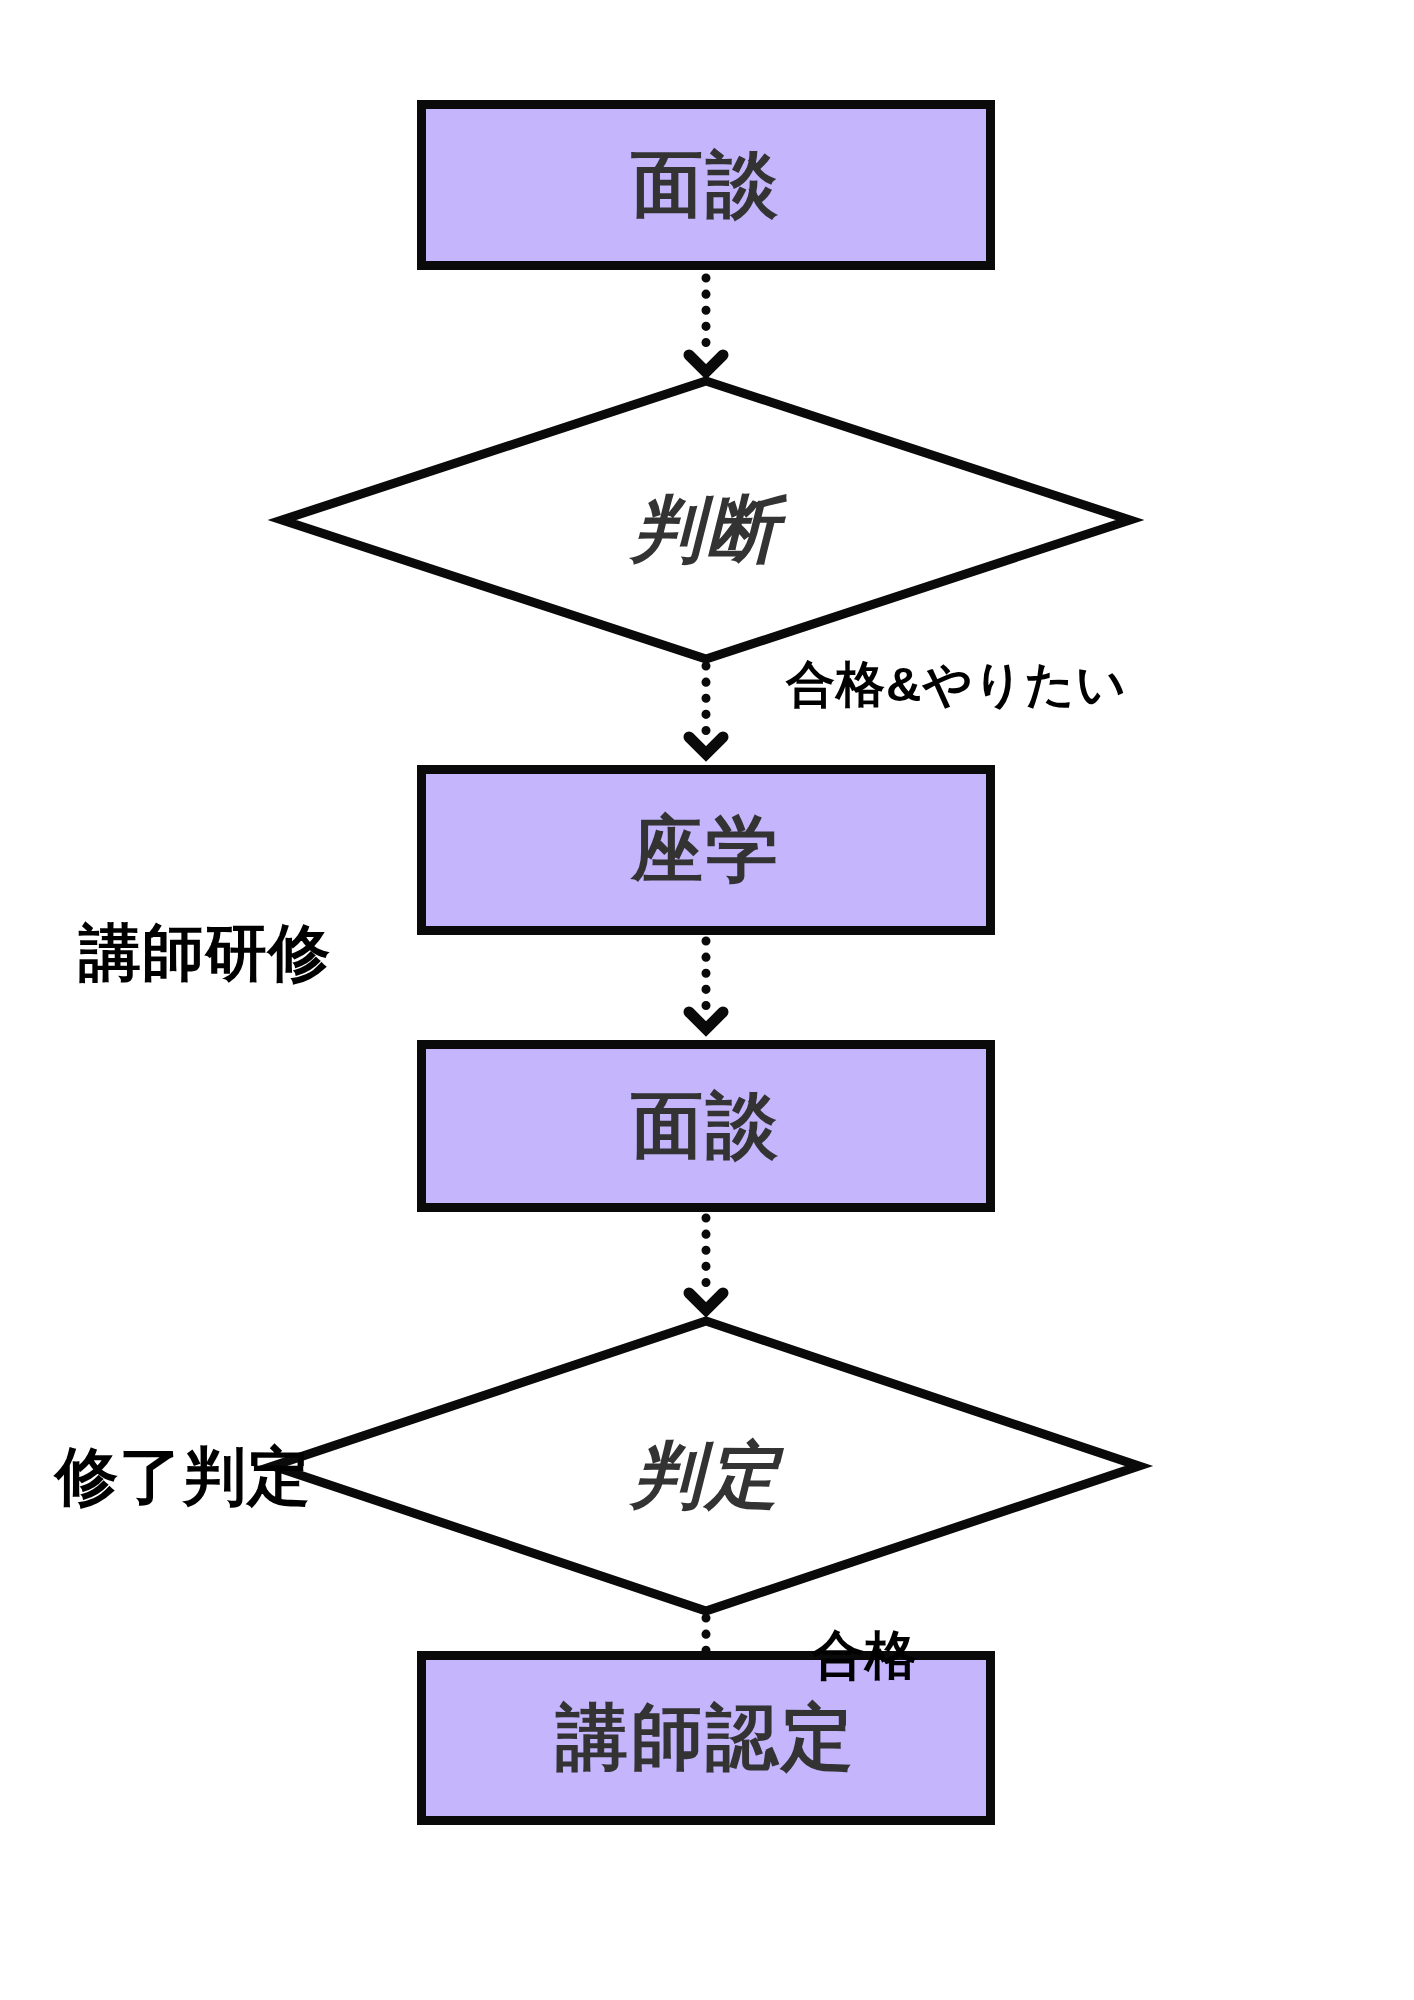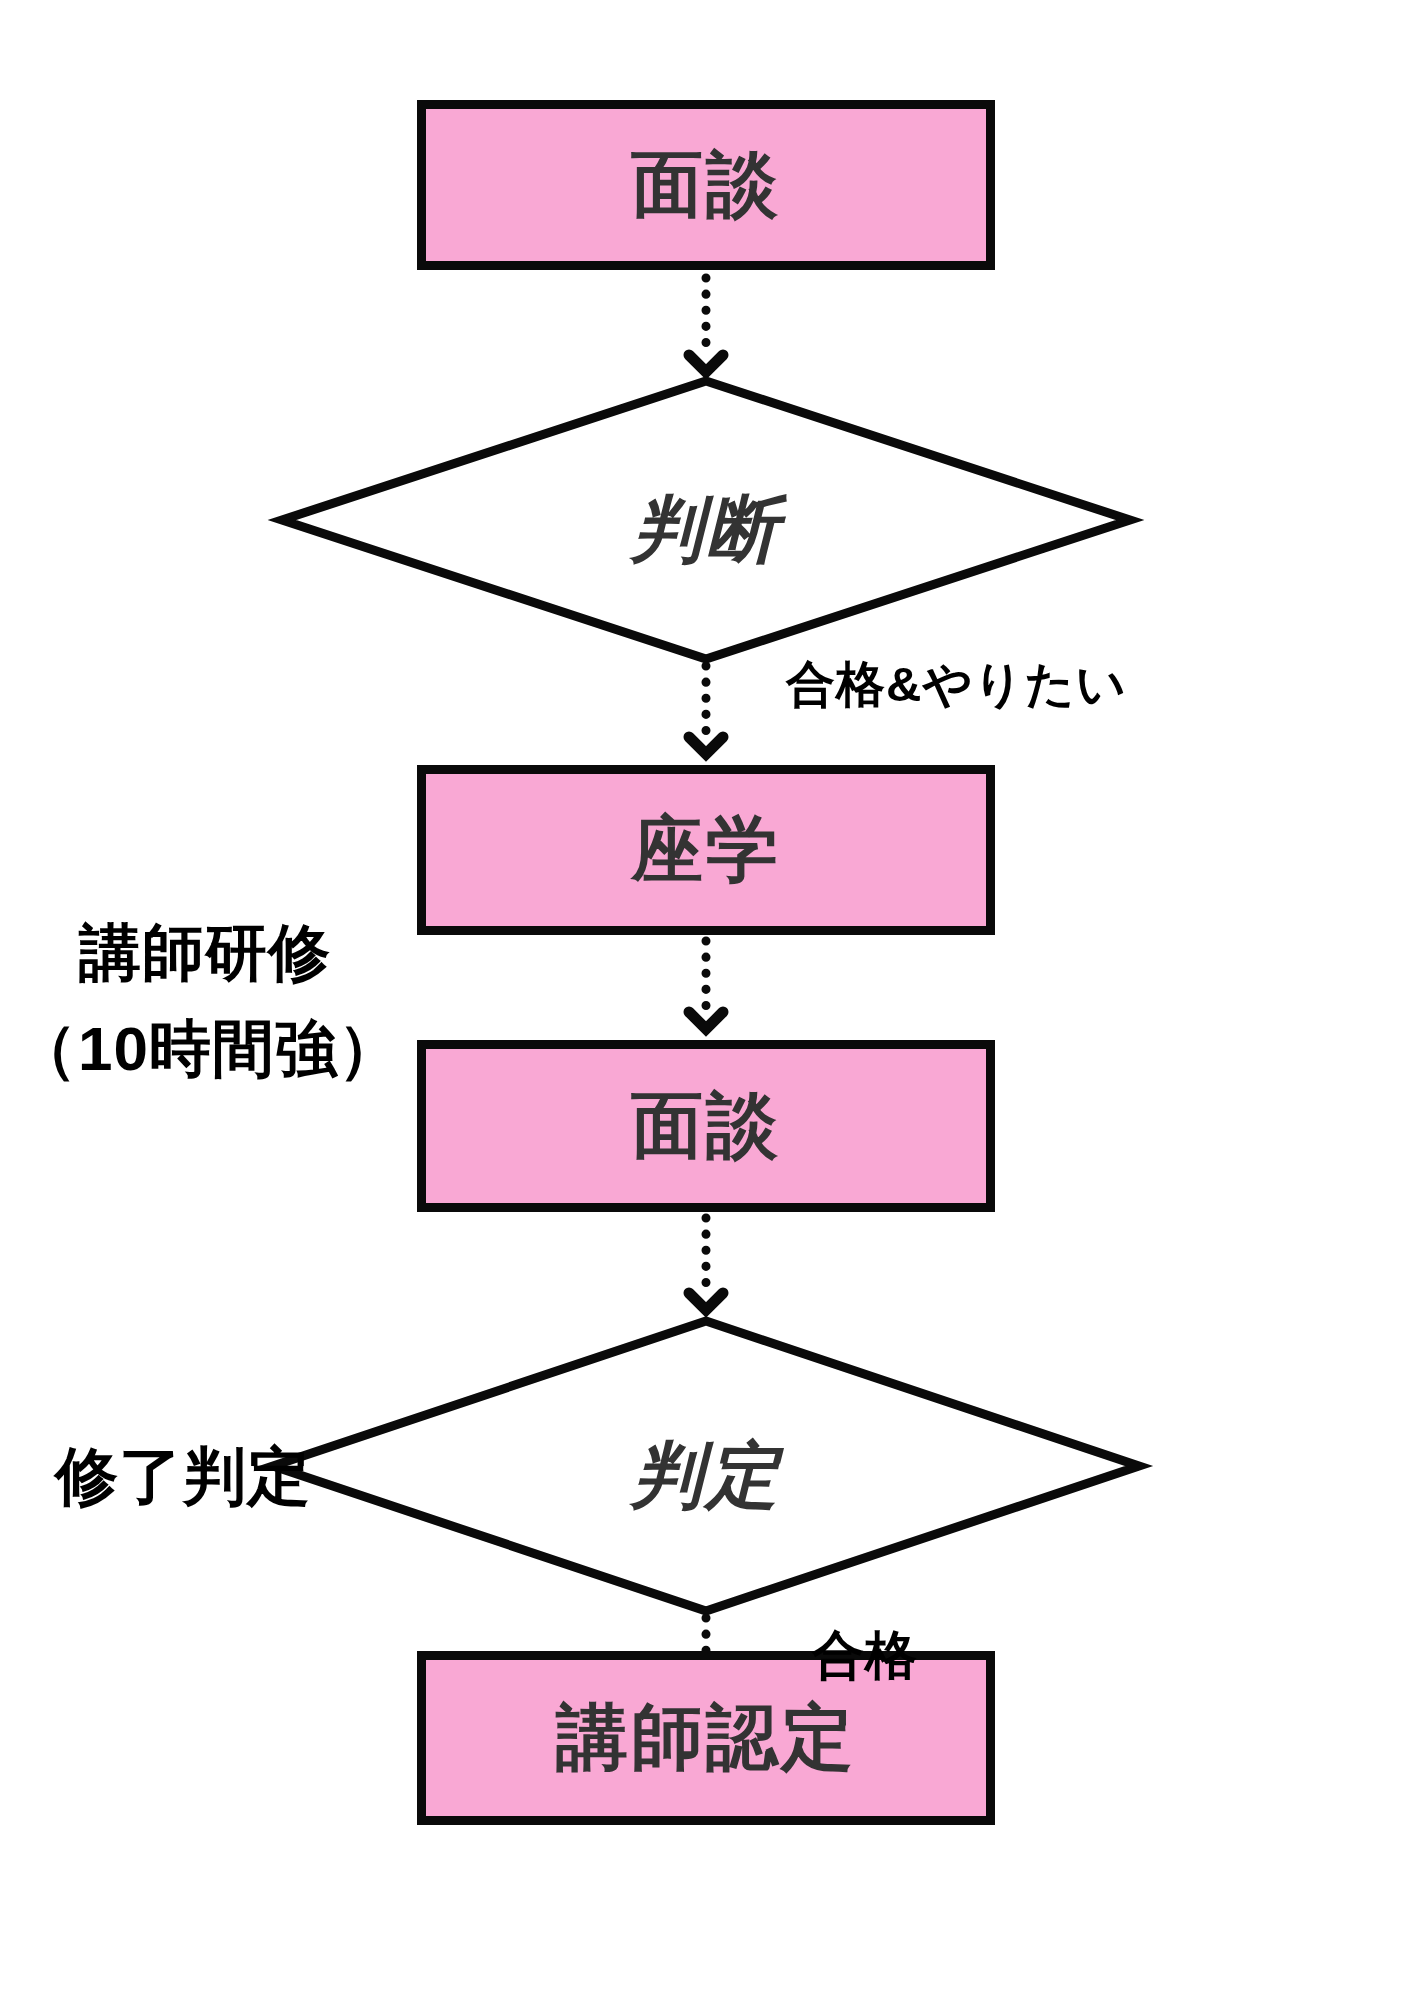--- a/index.html
+++ b/index.html
@@ -21,21 +21,21 @@
     top: 0;
     width: 1414px;
     height: 2000px;
   }
   .pbox {
     position: absolute;
     left: 417px;
     width: 578px;
     box-sizing: border-box;
     border: 9px solid #0a0a0a;
-    background: #f9a8d4;
+    background: #c4b5fd;
     display: flex;
     align-items: center;
     justify-content: center;
   }
   .box1 { top: 100px;  height: 170px; }
   .box2 { top: 765px;  height: 170px; }
   .box3 { top: 1040px; height: 172px; }
   .box4 { top: 1651px; height: 174px; }
   .node-text {
     font-size: 72px;
@@ -125,17 +125,16 @@
   </div>
 
   <div class="dlabel dlabel1">判断</div>
   <div class="dlabel dlabel2">判定</div>
 
   <div class="side-lbl lbl-pass-want">合格&amp;やりたい</div>
   <div class="side-lbl lbl-pass">合格</div>
 
   <div class="lbl-training">
     <span>講師研修</span>
-    <span>（10時間強）</span>
   </div>
   <div class="side-lbl lbl-completion">修了判定</div>
 
 </div>
 
 </body></html>

